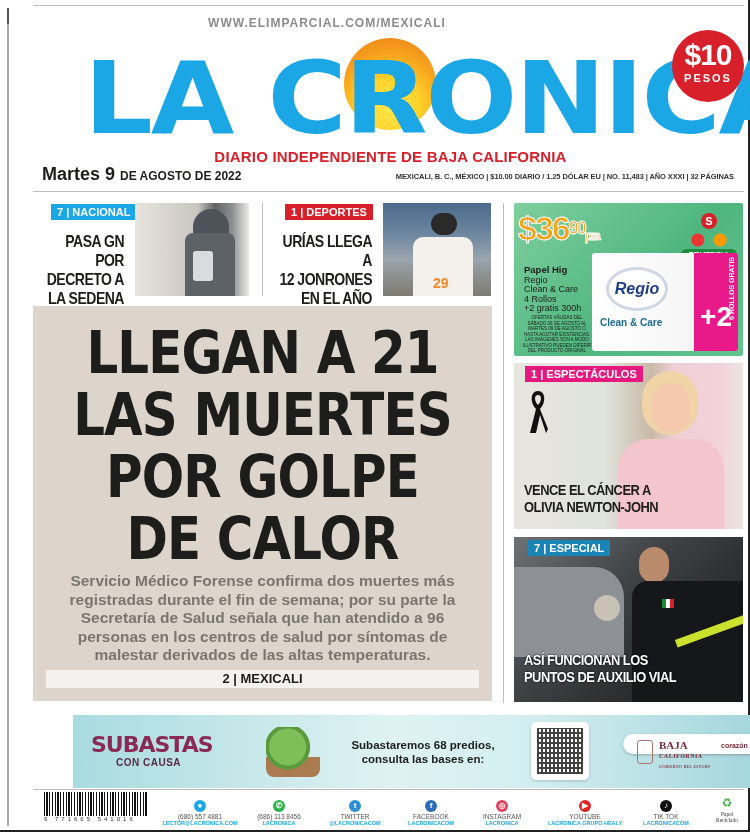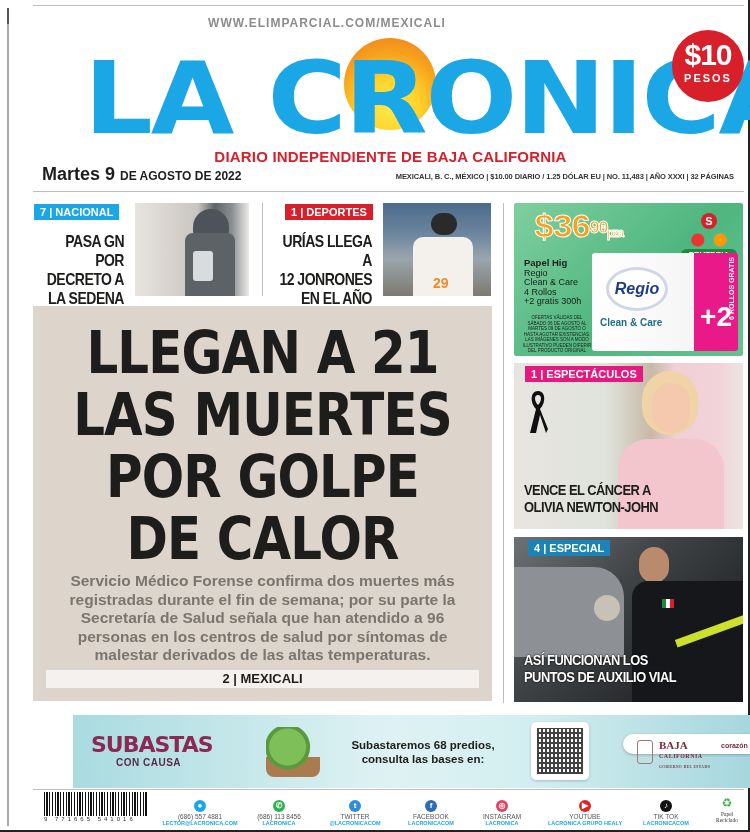--- a/index.html
+++ b/index.html
@@ -39,27 +39,27 @@
 
   
   .main-box { position: absolute; left: 33px; top: 306px; width: 459px; height: 395px; background: #ddd5cb; }
   .headline { position: absolute; left: 33px; top: 322px; width: 459px; text-align: center; font-family: "DejaVu Sans", sans-serif; font-weight: bold;
               font-size: 58px; line-height: 62px; color: #1d1d1b; letter-spacing: -1px; transform: scaleX(0.86); transform-origin: center top; }
   .deck { position: absolute; left: 45px; top: 572px; width: 435px; text-align: center; font-size: 15.5px; line-height: 18.5px; font-weight: bold; color: #7b756f; }
   .main-tag { position: absolute; left: 46px; top: 670px; width: 433px; height: 18px; background: #f4f1ef; text-align: center; font-size: 13px; font-weight: bold; line-height: 18px; color: #1d1d1b; }
 
   
   .ad-promo { position: absolute; left: 514px; top: 203px; width: 229px; height: 153px; background: linear-gradient(135deg, #7fcf9e 0%, #4fb67f 55%, #64c28e 100%); overflow: hidden; border-radius: 2px; }
-  .promo-price { position: absolute; left: 20px; top: 6px; font-family: Liberation Mono, monospace; font-weight: bold; font-size: 34px; color: #f7a21d; letter-spacing: -2px; -webkit-text-stroke: 1px #fff; line-height: 38px; }
+  .promo-price { position: absolute; left: 4px; top: 6px; font-family: Liberation Sans, sans-serif; font-weight: bold; font-size: 34px; color: #f7a21d; letter-spacing: -2px; -webkit-text-stroke: 1px #fff; line-height: 38px; }
   .promo-price sup { font-size: 18px; vertical-align: top; }
   .promo-brand { position: absolute; right: 6px; top: 8px; width: 56px; text-align: center; }
   .promo-brand .logo-circle { display: inline-block; width: 16px; height: 16px; border-radius: 50%; background: #d8202b; color: #fff; font-size: 11px; font-weight: bold; line-height: 16px; }
   .promo-brand .fruits { display: block; height: 18px; margin-top: 2px; background: radial-gradient(circle at 30% 50%, #e33 0 6px, transparent 7px), radial-gradient(circle at 70% 50%, #f90 0 6px, transparent 7px); }
   .promo-brand .label { display: block; background: #1f8a3b; color: #fff; font-size: 8px; font-weight: bold; border-radius: 6px; padding: 1px 2px; }
-  .promo-desc { position: absolute; left: 10px; top: 55px; font-size: 9px; line-height: 9.5px; color: #1d1d1b; width: 80px; }
+  .promo-desc { position: absolute; left: 10px; top: 62px; font-size: 9px; line-height: 9.5px; color: #1d1d1b; width: 80px; }
   .promo-desc b { font-size: 9.5px; }
   .promo-fine { position: absolute; left: 8px; top: 112px; width: 70px; font-size: 4.5px; line-height: 5.5px; color: #1d1d1b; text-align: center; }
   .promo-pack { position: absolute; left: 78px; top: 50px; width: 146px; height: 98px; background: linear-gradient(90deg, #ffffff 0%, #f5f5f5 70%, #e9198a 70%, #e9198a 100%); border-radius: 3px; }
   .promo-pack .regio { position: absolute; left: 14px; top: 14px; width: 62px; height: 44px; border-radius: 50%; background: #fff; border: 3px solid #cfd6e6; color: #1f3c8a; font-weight: bold; font-style: italic; font-size: 16px; text-align: center; line-height: 38px; }
   .promo-pack .cc { position: absolute; left: 8px; top: 64px; font-size: 10px; font-weight: bold; color: #1f6c8f; }
   .promo-pack .plus2 { position: absolute; right: 6px; top: 48px; color: #fff; font-weight: bold; font-size: 28px; }
   .promo-pack .gratis { position: absolute; right: 2px; top: 4px; color: #fff; font-weight: bold; font-size: 7px; writing-mode: vertical-rl; transform: rotate(180deg); line-height: 8px; }
 
   .feat { position: absolute; left: 514px; width: 229px; overflow: hidden; }
   .feat-title { position: absolute; left: 10px; font-family: "Liberation Sans", sans-serif; font-weight: bold; font-size: 15px; line-height: 17px; letter-spacing: -0.6px; transform: scaleX(0.86); transform-origin: left top; white-space: nowrap; }
@@ -114,21 +114,21 @@
 </div>
 <div class="tagline">DIARIO INDEPENDIENTE DE BAJA CALIFORNIA</div>
 <div class="dateline">
   <span>Martes 9</span>
   <span class="small">DE AGOSTO DE 2022</span>
 </div>
 <div class="edition">MEXICALI, B. C., MÉXICO | $10.00 DIARIO / 1.25 DÓLAR EU | NO. 11,483 | AÑO XXXI | 32 PÁGINAS</div>
 
 <div class="rule" style="left:33px; top:191px; width:711px;"></div>
 
-<div class="sec-tag tag-blue" style="left:34px; top:204px;">7 | NACIONAL</div>
+<div class="sec-tag tag-blue" style="left:51px; top:204px;">7 | NACIONAL</div>
 <div class="teaser-title" style="left:20px; top:232px; width:104px;">
   <div>PASA GN POR</div>
   <div>DECRETO A</div>
   <div>LA SEDENA</div>
 </div>
 <div class="photo" style="left:135px; top:203px; width:114px; height:93px; background:linear-gradient(90deg,#e7e4e0 0%,#d8d3cd 30%,#c9c6c2 55%,#5f6366 70%,#8b8f91 85%,#eceae7 100%);">
   <div style="position:absolute; left:58px; top:6px; width:36px; height:26px; border-radius:18px 18px 4px 4px; background:#4d5358;"></div>
   <div style="position:absolute; left:50px; top:30px; width:50px; height:63px; background:#5d6266; border-radius:8px 8px 0 0;"></div>
   <div style="position:absolute; left:58px; top:48px; width:20px; height:30px; background:#d9dcde; border-radius:3px;"></div>
 </div>
@@ -200,21 +200,21 @@
   </div>
 </div>
 
 <div class="feat" style="top:537px; height:165px; background:linear-gradient(135deg,#6f7275 0%,#3f4346 40%,#2a2c2e 70%,#1b1c1d 100%);">
   <div style="position:absolute; left:0; top:30px; width:110px; height:90px; background:#8d9195; border-radius:0 30px 0 0;"></div>
   <div style="position:absolute; left:80px; top:58px; width:26px; height:26px; border-radius:50%; background:#c8c1b6;"></div>
   <div style="position:absolute; left:125px; top:10px; width:30px; height:36px; border-radius:15px; background:#b98a6b;"></div>
   <div style="position:absolute; left:118px; top:44px; width:111px; height:121px; background:#15171a; border-radius:16px 0 0 0;"></div>
   <div style="position:absolute; left:160px; top:90px; width:75px; height:8px; background:#cbe12e; transform:rotate(-20deg);"></div>
   <div style="position:absolute; left:148px; top:62px; width:12px; height:9px; background:linear-gradient(90deg,#1e8b3a 33%,#fff 33% 66%,#d8202b 66%);"></div>
-  <div class="sec-tag tag-teal" style="left:14px; top:3px;">4 | ESPECIAL</div>
+  <div class="sec-tag tag-teal" style="left:14px; top:3px;">7 | ESPECIAL</div>
   <div class="feat-title light" style="top:114px;">
     <div>ASÍ FUNCIONAN LOS</div>
     <div>PUNTOS DE AUXILIO VIAL</div>
   </div>
 </div>
 
 <div class="banner">
   <div class="sub-logo">
     <span class="t1">SUBASTAS</span>
     <span class="t2">CON CAUSA</span>

